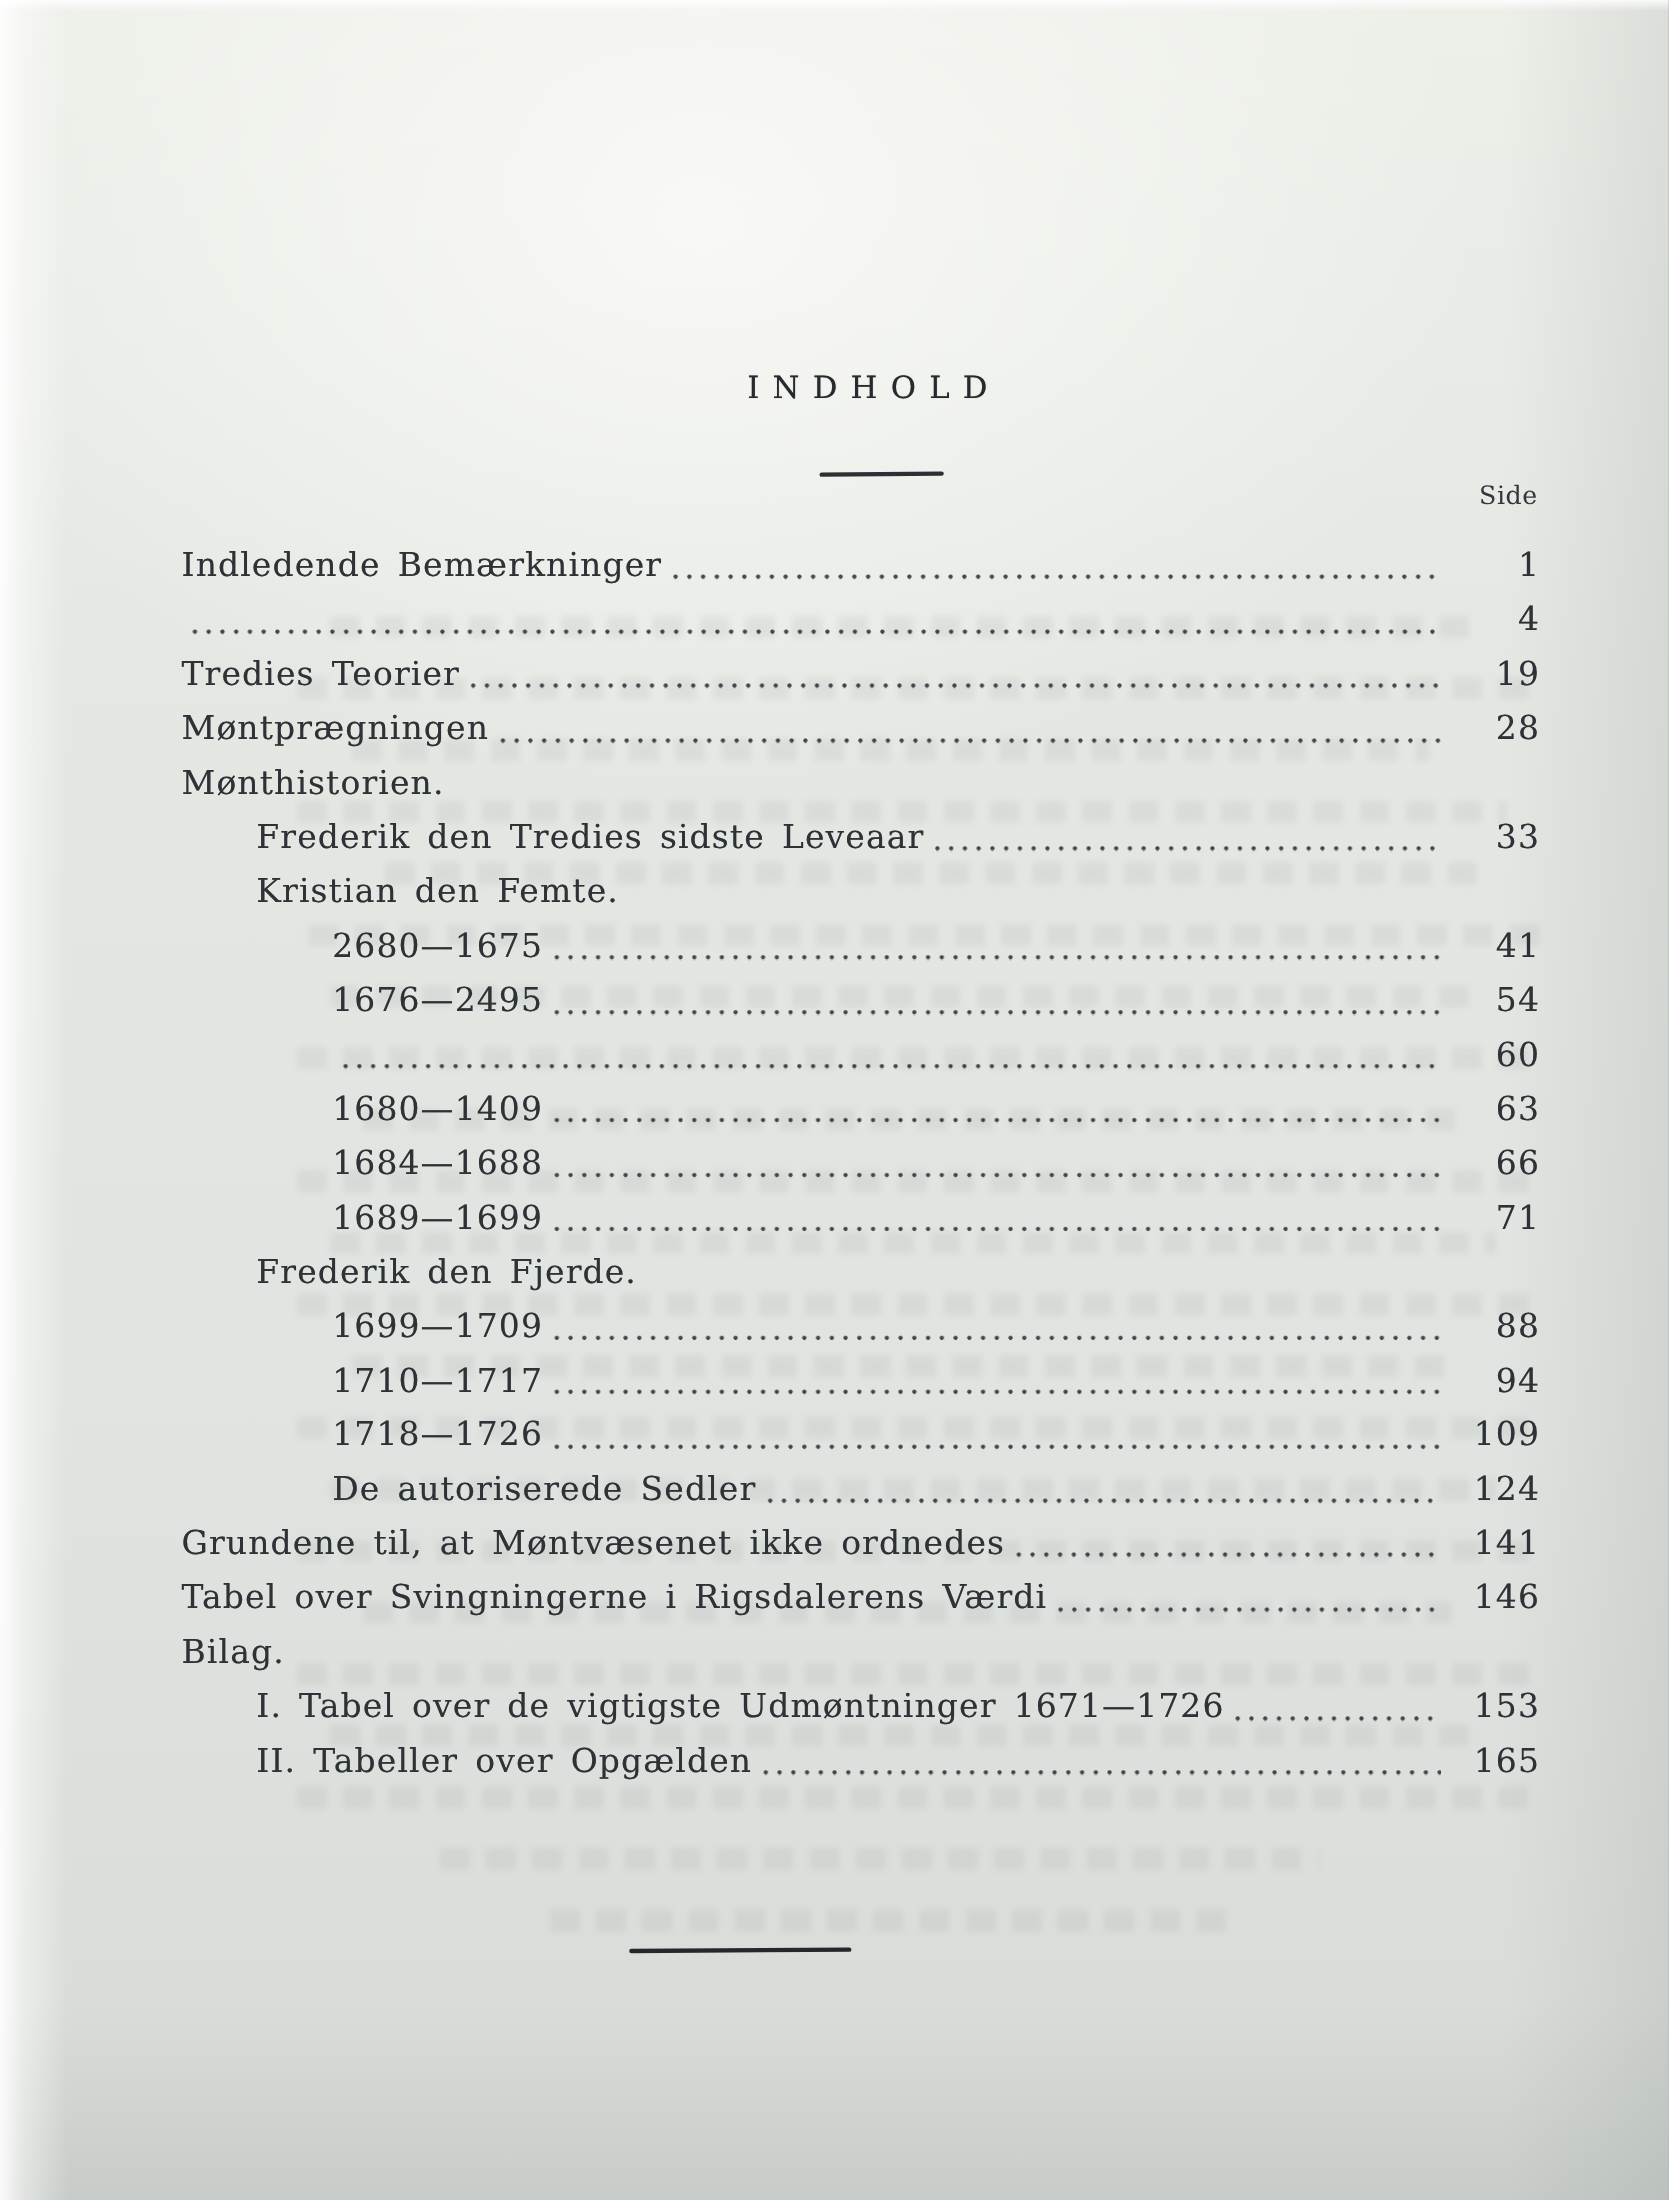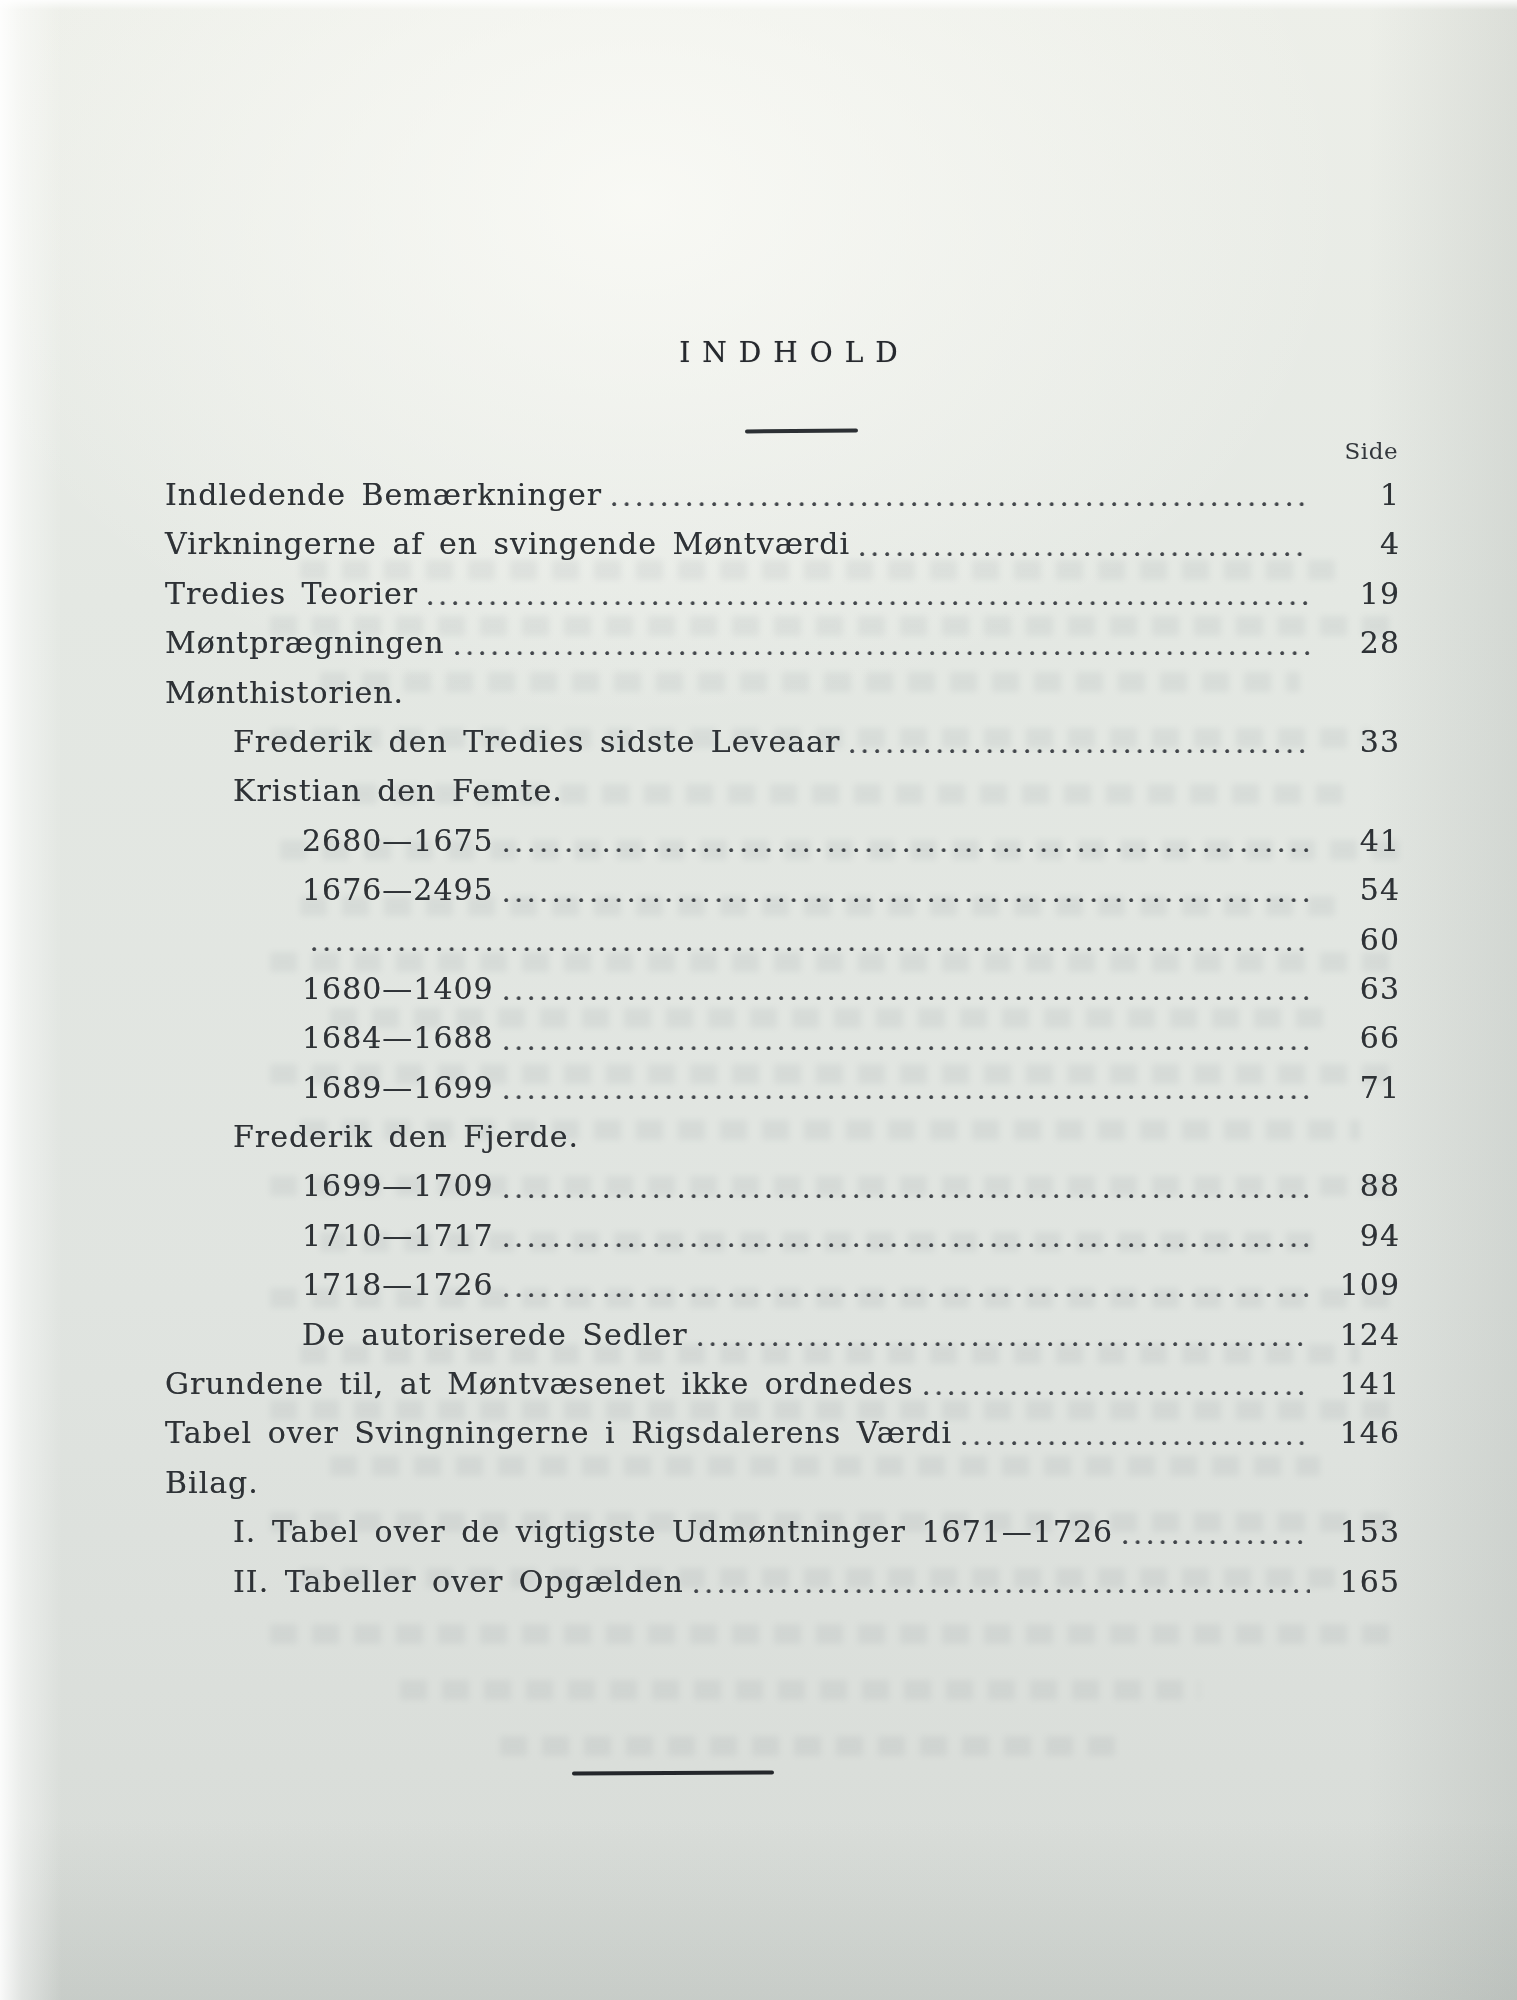--- a/index.html
+++ b/index.html
@@ -31,21 +31,21 @@
   }
   .title-rule{
     position:absolute;left:745px;top:429px;width:113px;height:4px;
     background:#2c3034;transform:rotate(-.5deg);border-radius:2px;
   }
   .side-label{
     position:absolute;right:119px;top:438px;
     font-size:23px;color:#33373c;letter-spacing:.5px;
   }
   .toc{
-    position:absolute;left:165px;top:470px;width:1235px;
+    position:absolute;left:165px;top:490px;width:1235px;
     font-size:30px;color:#2e3236;
     letter-spacing:1px;word-spacing:5px;
     text-shadow:0 0 .6px rgba(46,50,54,.5);
   }
   .row{display:flex;line-height:49.4px;height:49.4px;white-space:nowrap;}
   .row.lvl1{padding-left:68px;}
   .row.lvl2{padding-left:137px;}
   .leader{
     flex:1;margin-left:6px;margin-right:8px;
     background-image:radial-gradient(circle at 2.2px 2.2px, rgba(44,48,54,.88) 1.55px, rgba(44,48,54,0) 2.3px);
@@ -91,21 +91,20 @@
   <h1 class="title">INDHOLD</h1>
   <div class="title-rule"></div>
   <div class="side-label">Side</div>
   <div class="toc" id="toc">
       <div class="row lvl0">
         <span class="label">Indledende Bemærkninger</span>
         <span class="leader"></span>
         <span class="pagenum">1</span>
       </div>
       <div class="row lvl0">
-        <span class="label">Virkningerne af en svingende Møntværdi</span>
         <span class="leader"></span>
         <span class="pagenum">4</span>
       </div>
       <div class="row lvl0">
         <span class="label">Tredies Teorier</span>
         <span class="leader"></span>
         <span class="pagenum">19</span>
       </div>
       <div class="row lvl0">
         <span class="label">Møntprægningen</span>

